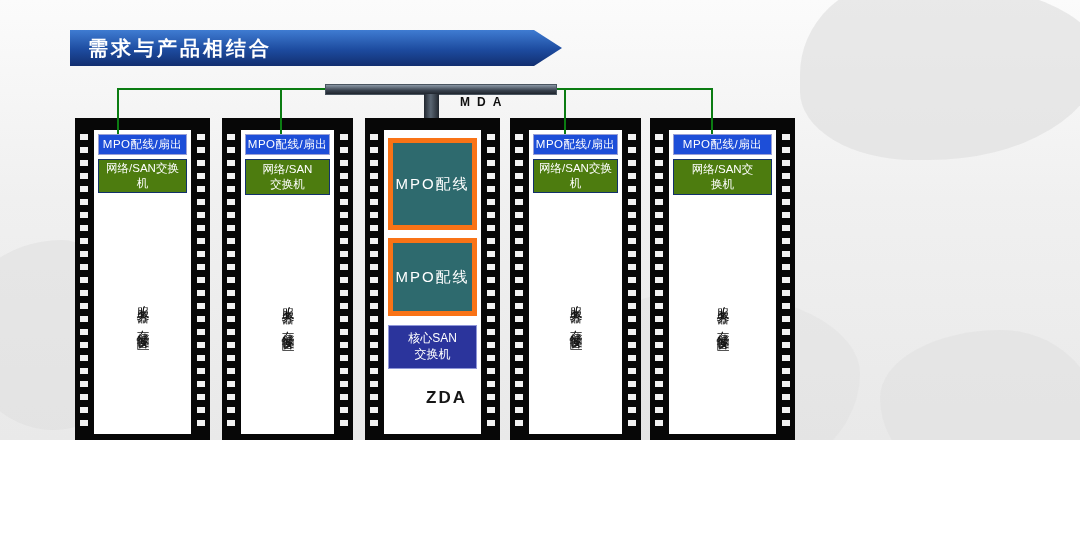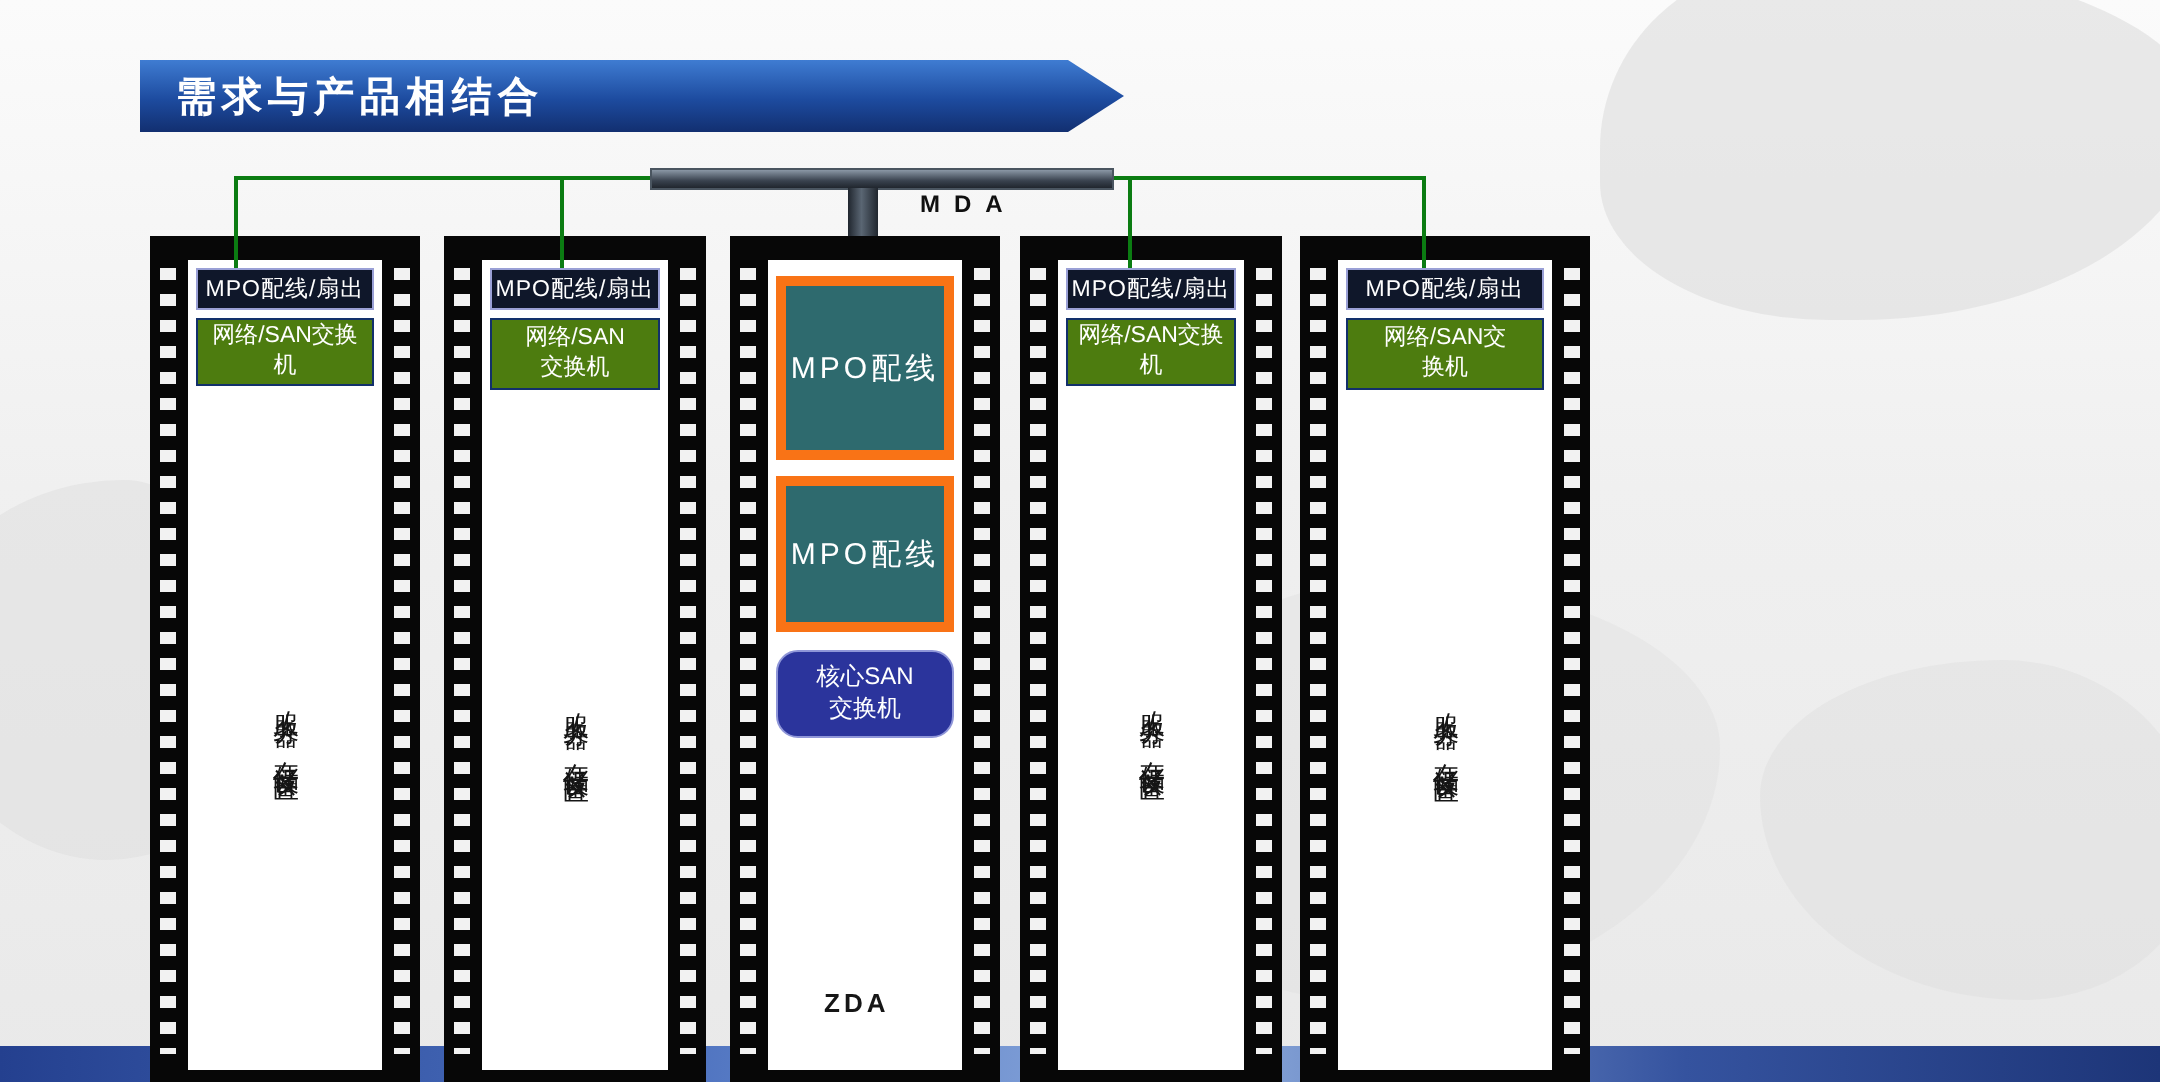--- a/index.html
+++ b/index.html
@@ -1,17 +1,17 @@
 <!DOCTYPE html>
 <html><head>
 <meta charset="utf-8">
 <style>
   html,body{margin:0;padding:0;}
   .stage{
-    position:relative;width:1080px;height:541px;overflow:hidden;
+    position:relative;width:1080px;height:440px;overflow:hidden;
     background:linear-gradient(180deg,#fbfbfb 0%,#f0f0f0 45%,#e9e9e9 100%);
     font-family:"Liberation Sans",sans-serif;
   }
   
   .blob{position:absolute;background:#dedede;z-index:0;}
   .blob.b1{left:800px;top:-20px;width:300px;height:180px;opacity:.65;border-radius:35% 65% 60% 40% / 55% 45% 60% 40%;}
   .blob.b2{left:-40px;top:240px;width:170px;height:190px;opacity:.5;border-radius:60% 40% 45% 55% / 45% 60% 40% 55%;}
   .blob.b3{left:560px;top:290px;width:300px;height:210px;opacity:.35;border-radius:45% 55% 60% 40% / 55% 40% 60% 45%;}
   .blob.b4{left:880px;top:330px;width:220px;height:170px;opacity:.45;border-radius:55% 45% 40% 60% / 40% 55% 45% 60%;}
 
@@ -43,35 +43,35 @@
 
   
   .rack{position:absolute;top:118px;bottom:0;background:#070707;z-index:3;}
   .rail{position:absolute;top:16px;bottom:14px;width:8px;
         background:repeating-linear-gradient(180deg,#f2f2f2 0 6px,#070707 6px 13px);}
   .rail-l{left:5px;} .rail-r{right:5px;}
   .interior{position:absolute;left:19px;right:19px;top:12px;bottom:6px;background:#ffffff;
             display:flex;flex-direction:column;}
   .box{margin:4px 4px 0;display:flex;align-items:center;justify-content:center;
        text-align:center;color:#fff;box-sizing:border-box;}
-  .navy{background:#0f172a;border:1px solid #9aa0d6;font-size:11.5px;height:21px;letter-spacing:.5px;}
+  .navy{background:#1d4ed8;border:1px solid #9aa0d6;font-size:11.5px;height:21px;letter-spacing:.5px;}
   .sw{background:#4d7c0f;border:1px solid #12306b;font-size:11.5px;min-height:24px;padding:1px 2px;line-height:1.3;}
   .sw.wrap{padding:2px 14px;}
   .area{flex:1;display:flex;align-items:center;justify-content:center;}
   .area span{writing-mode:vertical-rl;text-orientation:upright;font-size:13px;color:#151515;letter-spacing:2px;}
 
   
   .teal{background:#2e6a6e;border:5px solid #f97316;font-size:15px;letter-spacing:2px;}
   .t1{height:92px;margin-top:8px;}
   .t2{height:78px;margin-top:8px;}
   .indigo{background:#2b349c;border:1px solid #8f96d8;font-size:12px;}
   .agg{height:32px;margin-top:14px;}
-  .core{height:44px;margin-top:9px;padding:0 16px;line-height:1.3;border-radius:11px;}
-  .zda{position:absolute;bottom:26px;left:0;right:0;text-align:left;
-       font-size:13px;font-weight:800;letter-spacing:2px;color:#161616;padding-left:28px;}
+  .core{height:44px;margin-top:9px;padding:0 16px;line-height:1.3;}
+  .zda{position:absolute;bottom:26px;left:0;right:0;text-align:center;
+       font-size:17px;font-weight:800;letter-spacing:2px;color:#161616;padding-left:28px;}
 
   
   .storage{
     position:absolute;left:828px;top:214px;width:188px;height:116px;z-index:2;
     background:#2aa7e0;border-radius:14px;display:flex;align-items:center;justify-content:center;
     box-shadow:inset 0 0 0 1px rgba(255,255,255,.35);
   }
   .storage span{font-size:14px;font-weight:700;color:#0c1b38;}
 
   

